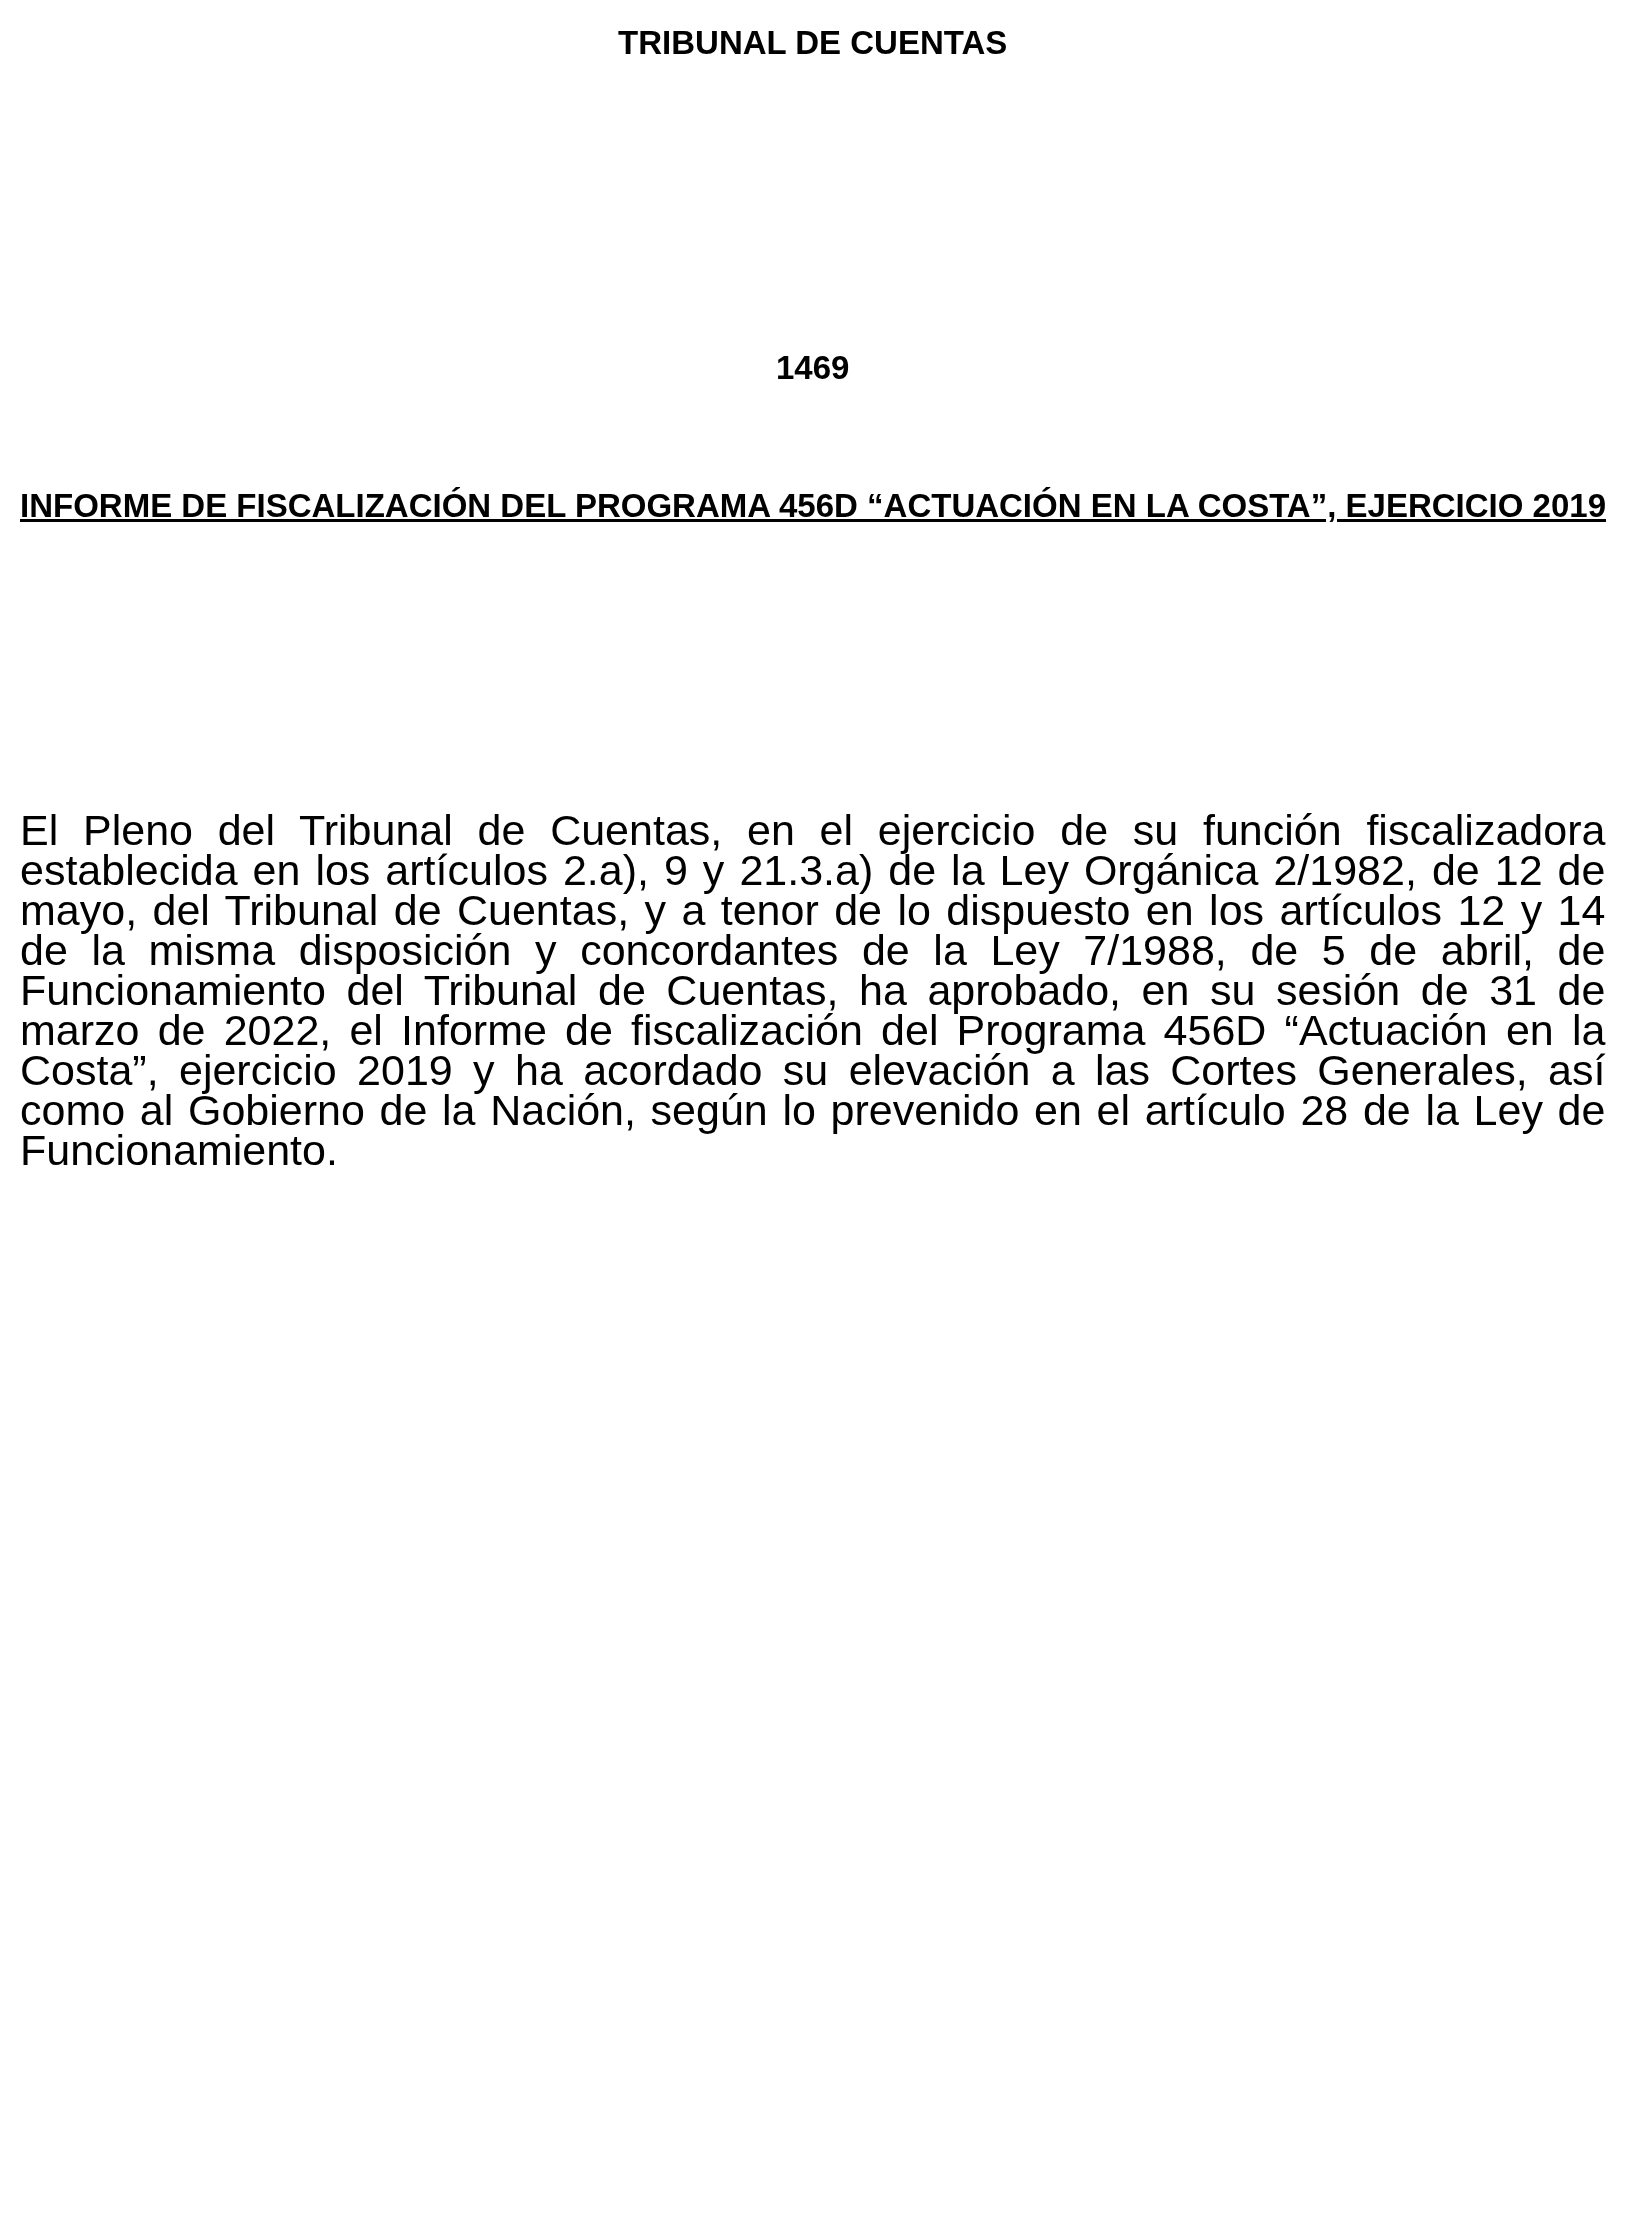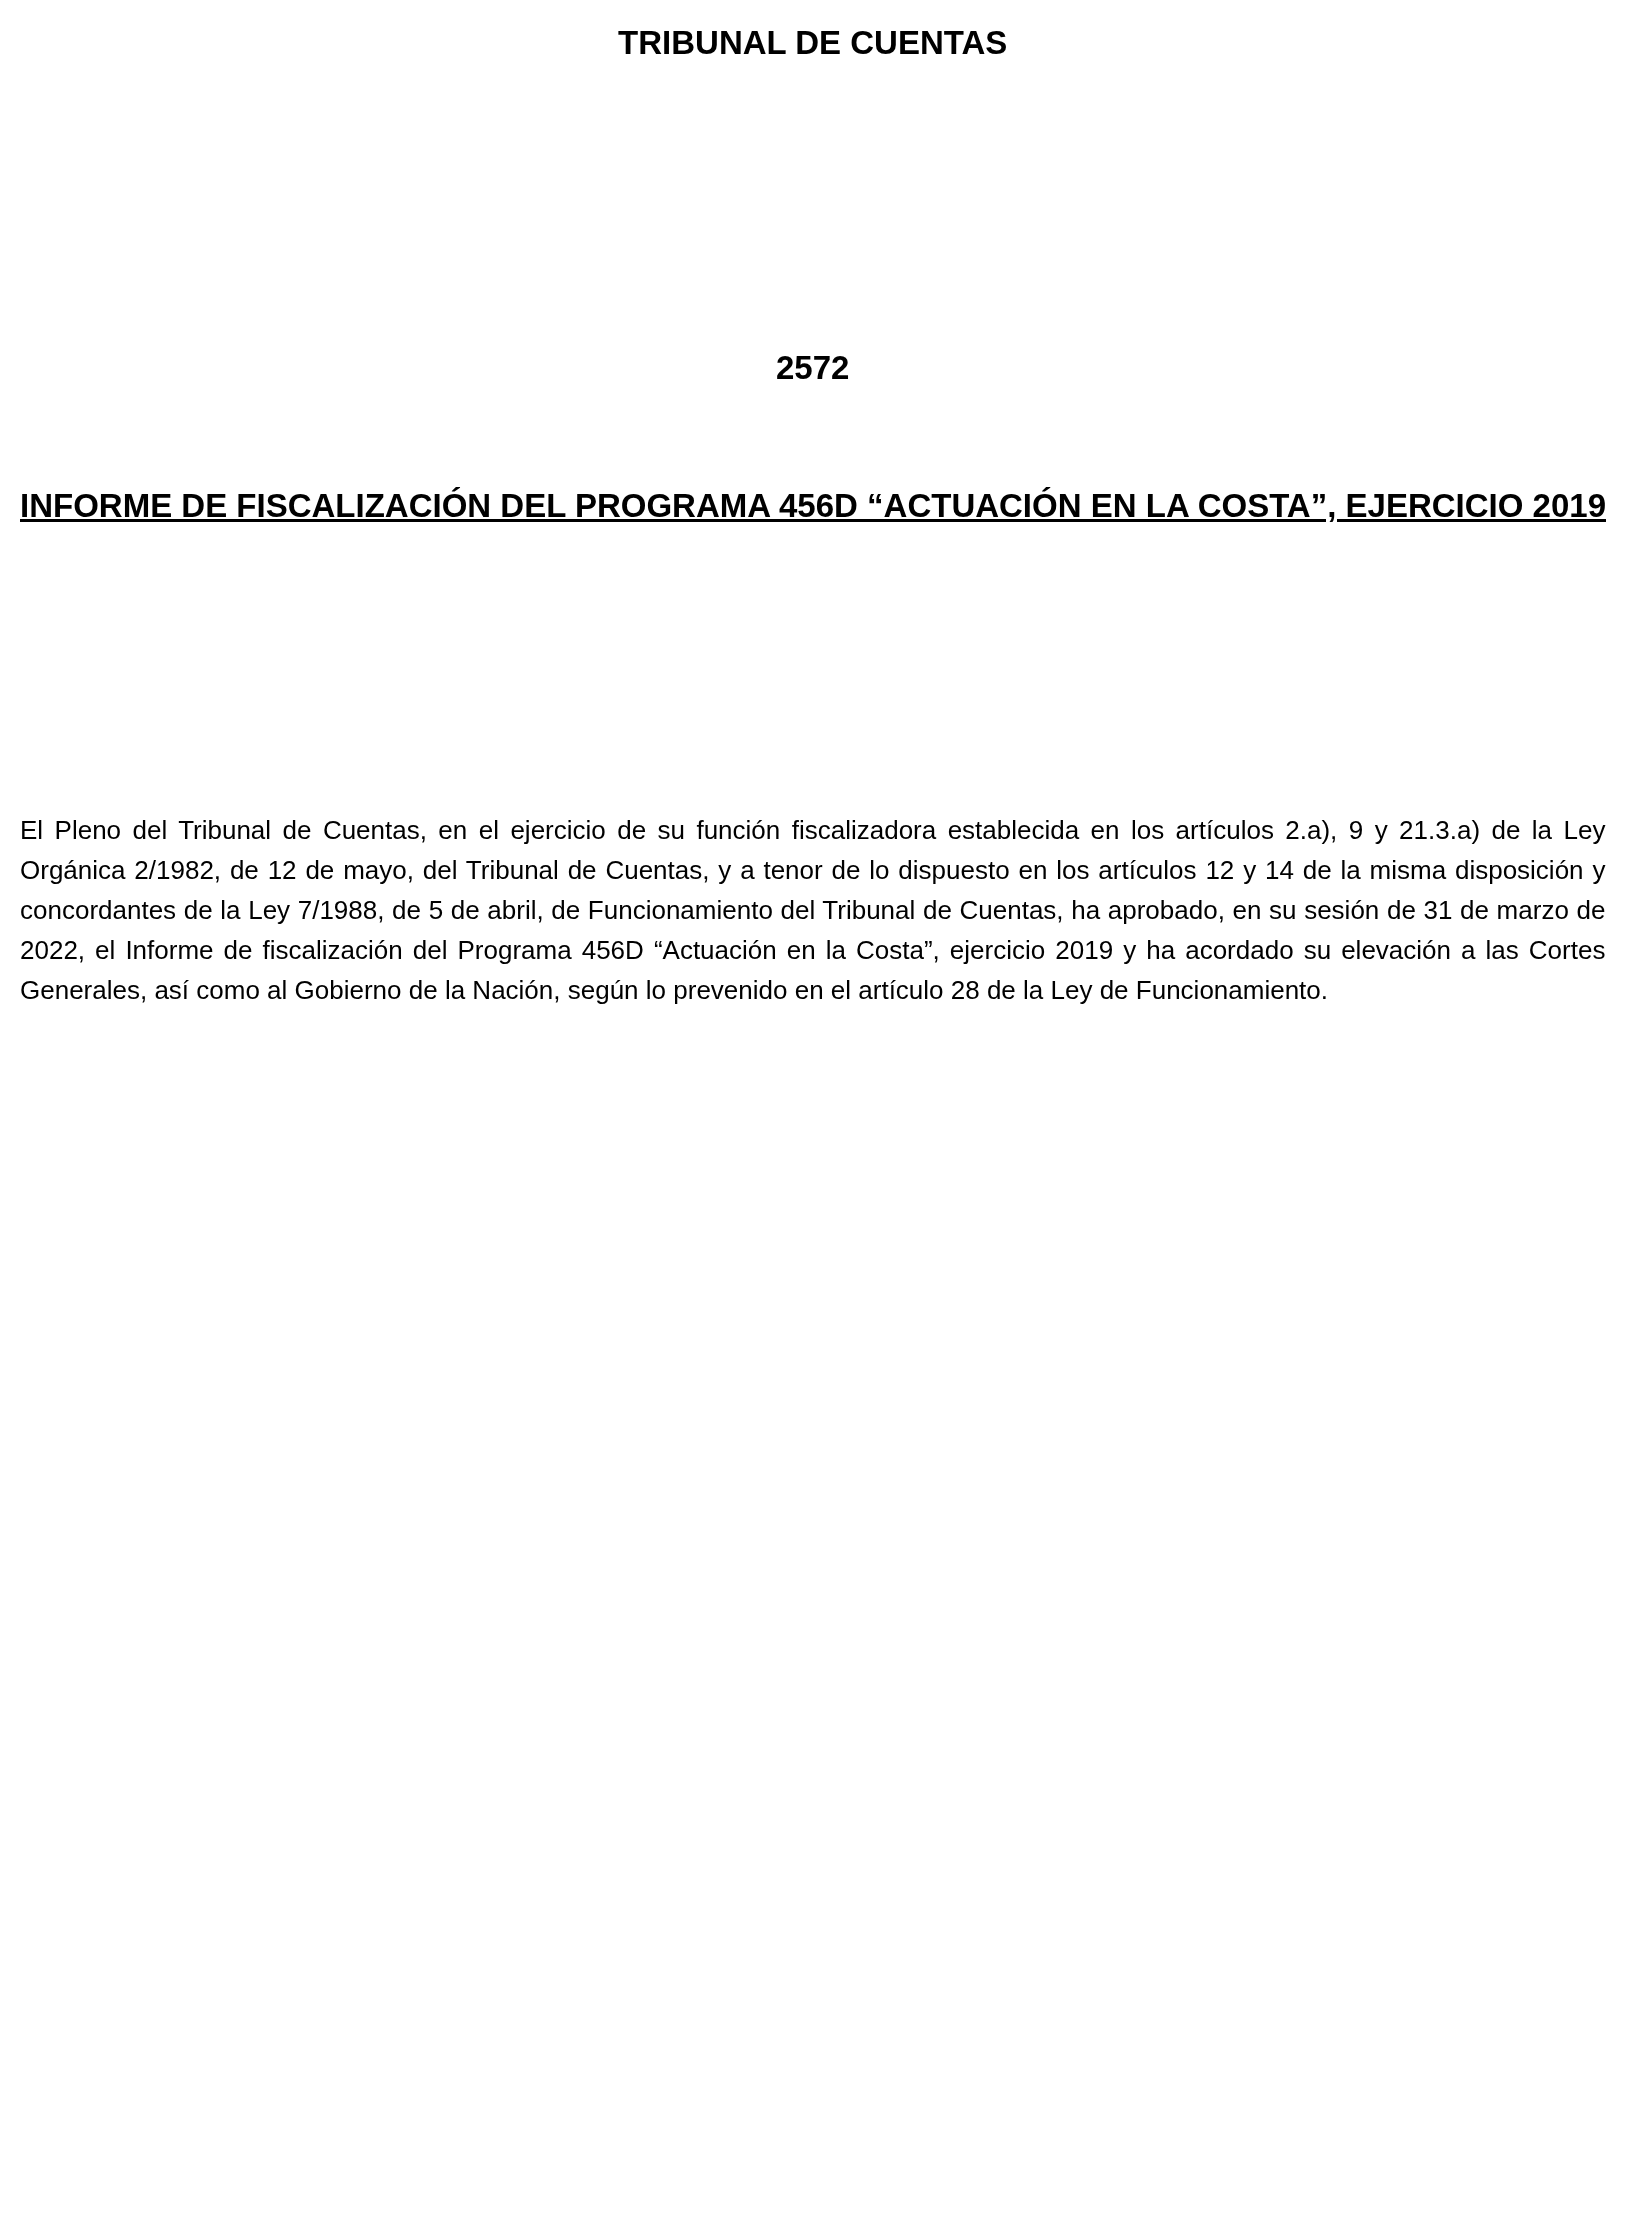--- a/index.html
+++ b/index.html
@@ -35,32 +35,32 @@
   .report-title {
     font-size: 33px;
     line-height: 40px;
     font-weight: bold;
     text-align: center;
     white-space: nowrap;
     margin-top: 98px;
     text-decoration: underline;
   }
   .body-paragraph {
-    font-size: 26px;
+    font-size: 43px;
     line-height: 40px;
     font-weight: normal;
     text-align: justify;
     margin: 284px 0 0 0;
   }
 </style>
 </head>
 <body>
 
 <div class="page">
   <div class="institution-title">TRIBUNAL DE CUENTAS</div>
 
-  <div class="report-number">2572</div>
+  <div class="report-number">1469</div>
 
   <div class="report-title">INFORME DE FISCALIZACIÓN DEL PROGRAMA 456D “ACTUACIÓN EN LA COSTA”, EJERCICIO 2019</div>
 
   <p class="body-paragraph">El Pleno del Tribunal de Cuentas, en el ejercicio de su función fiscalizadora establecida en los artículos 2.a), 9 y 21.3.a) de la Ley Orgánica 2/1982, de 12 de mayo, del Tribunal de Cuentas, y a tenor de lo dispuesto en los artículos 12 y 14 de la misma disposición y concordantes de la Ley 7/1988, de 5 de abril, de Funcionamiento del Tribunal de Cuentas, ha aprobado, en su sesión de 31 de marzo de 2022, el Informe de fiscalización del Programa 456D “Actuación en la Costa”, ejercicio 2019 y ha acordado su elevación a las Cortes Generales, así como al Gobierno de la Nación, según lo prevenido en el artículo 28 de la Ley de Funcionamiento.</p>
 </div>
 
 
 </body></html>

